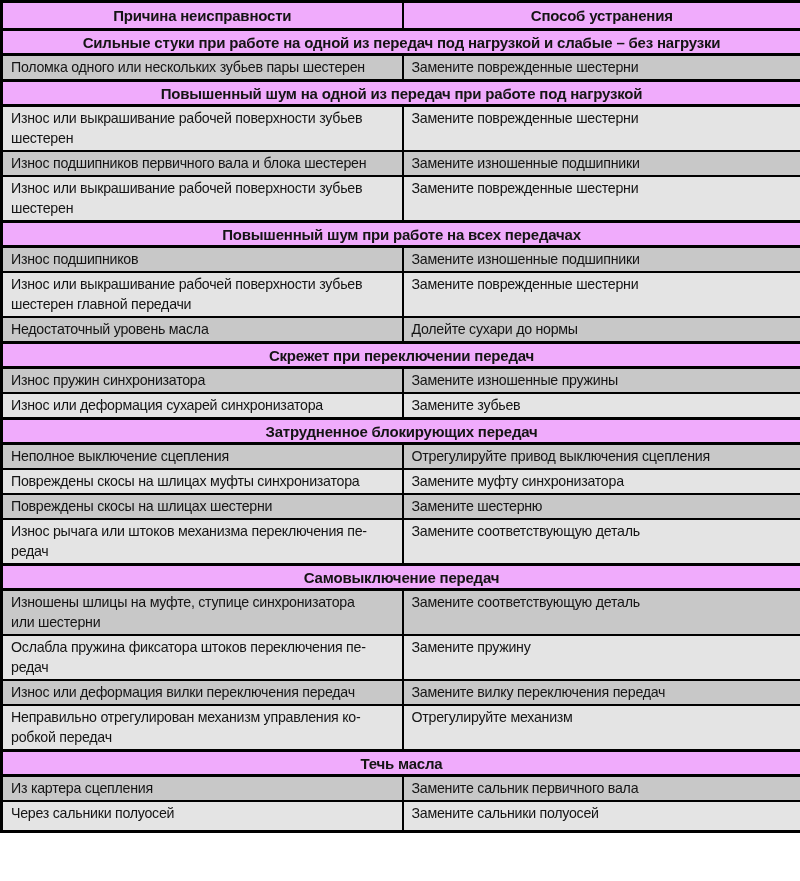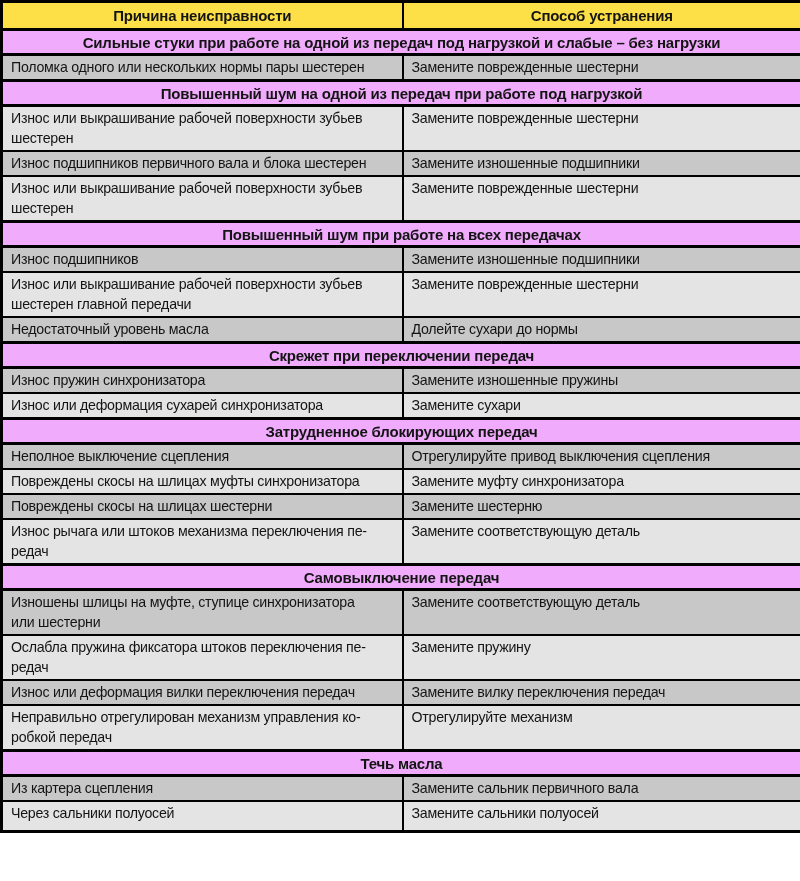--- a/index.html
+++ b/index.html
@@ -23,21 +23,21 @@
     border:2px solid var(--border);
     box-sizing:border-box;
   }
   table.tt{border:3px solid var(--border);}
   th.colhead{
     font-weight:bold;
     font-size:15px;
     height:28px;
     text-align:center;
     vertical-align:middle;
-    background:#fde047;
+    background:#f0abfc;
     letter-spacing:-0.2px;
   }
   tr.section td{
     font-weight:bold;
     font-size:15px;
     text-align:center;
     vertical-align:middle;
     height:25px;
     background:#f0abfc;
     border-top-width:3px;
@@ -71,21 +71,21 @@
       <tr>
         <th class="colhead">Причина неисправности</th>
         <th class="colhead">Способ устранения</th>
       </tr>
     </thead>
     <tbody id="table-body">
         <tr class="section">
           <td colspan="2">Сильные стуки при работе на одной из передач под нагрузкой и слабые – без нагрузки</td>
         </tr>
         <tr class="dark">
-          <td class="cell">Поломка одного или нескольких нормы пары шестерен</td>
+          <td class="cell">Поломка одного или нескольких зубьев пары шестерен</td>
           <td class="cell">Замените поврежденные шестерни</td>
         </tr>
         <tr class="section">
           <td colspan="2">Повышенный шум на одной из передач при работе под нагрузкой</td>
         </tr>
         <tr class="light">
           <td class="cell">Износ или выкрашивание рабочей поверхности зубьев
 шестерен</td>
           <td class="cell">Замените поврежденные шестерни</td>
         </tr>
@@ -116,21 +116,21 @@
         </tr>
         <tr class="section">
           <td colspan="2">Скрежет при переключении передач</td>
         </tr>
         <tr class="dark">
           <td class="cell">Износ пружин синхронизатора</td>
           <td class="cell">Замените изношенные пружины</td>
         </tr>
         <tr class="light">
           <td class="cell">Износ или деформация сухарей синхронизатора</td>
-          <td class="cell">Замените сухари</td>
+          <td class="cell">Замените зубьев</td>
         </tr>
         <tr class="section">
           <td colspan="2">Затрудненное блокирующих передач</td>
         </tr>
         <tr class="dark">
           <td class="cell">Неполное выключение сцепления</td>
           <td class="cell">Отрегулируйте привод выключения сцепления</td>
         </tr>
         <tr class="light">
           <td class="cell">Повреждены скосы на шлицах муфты синхронизатора</td>

